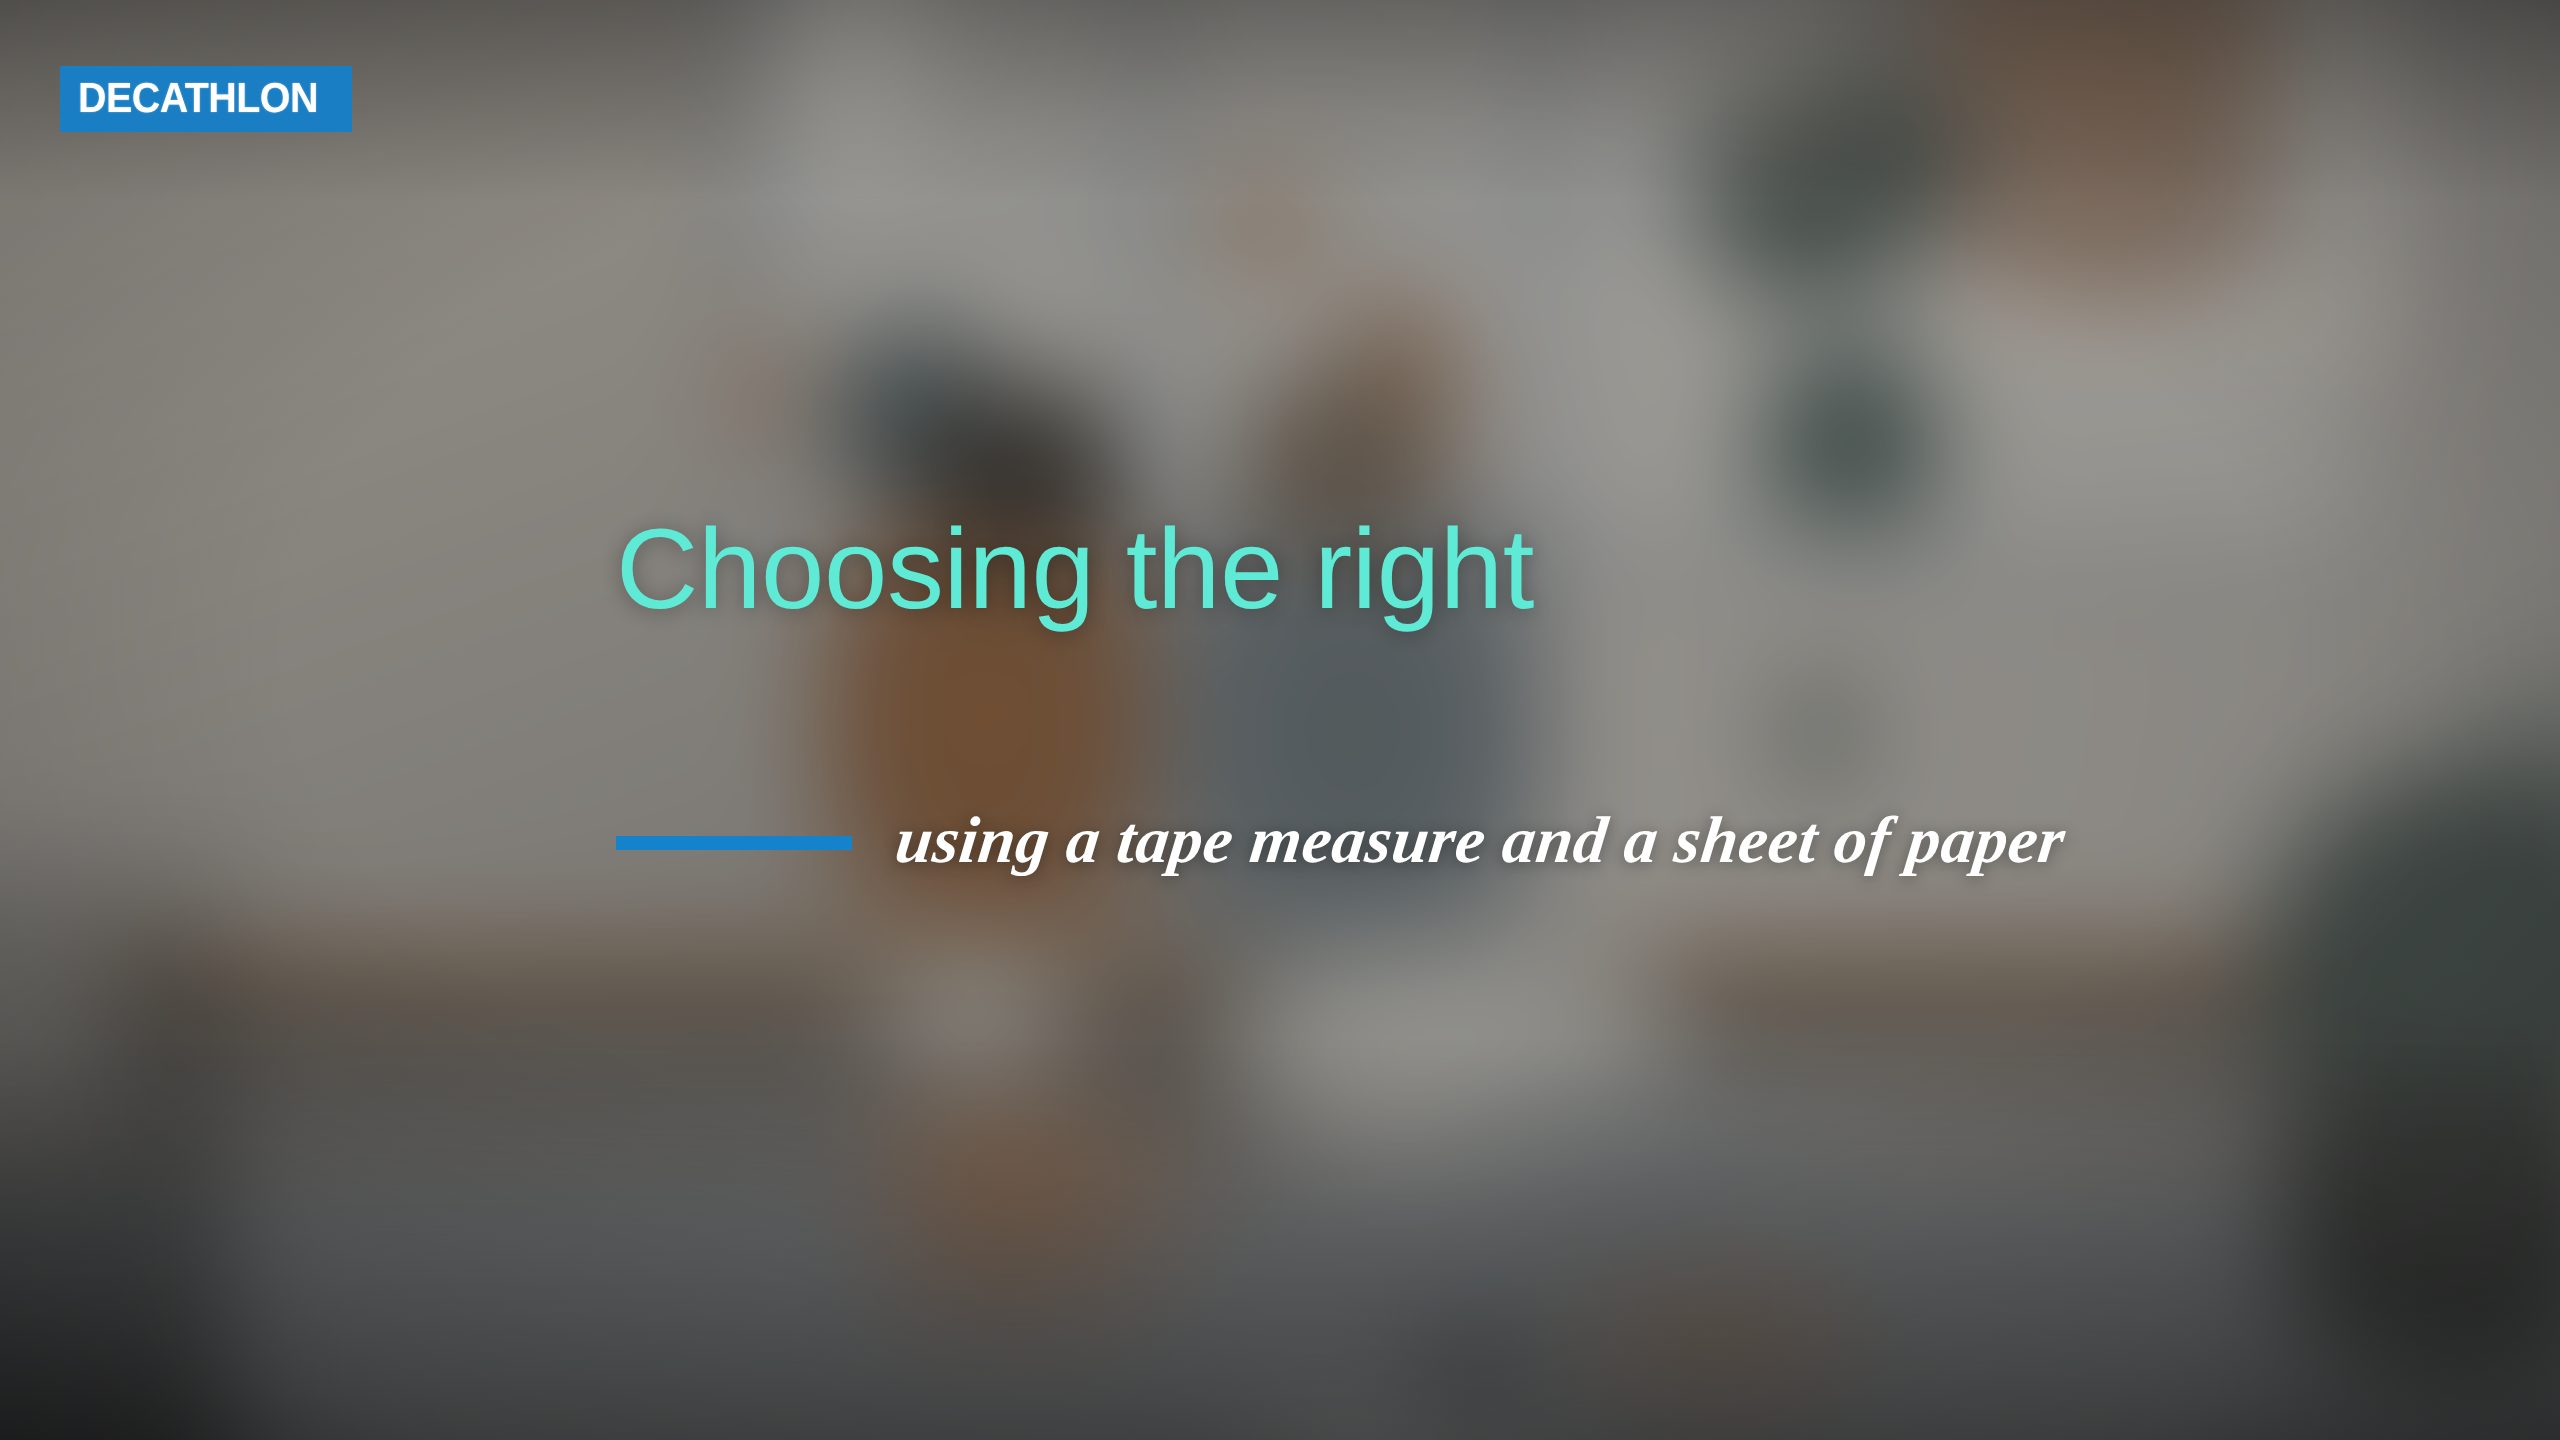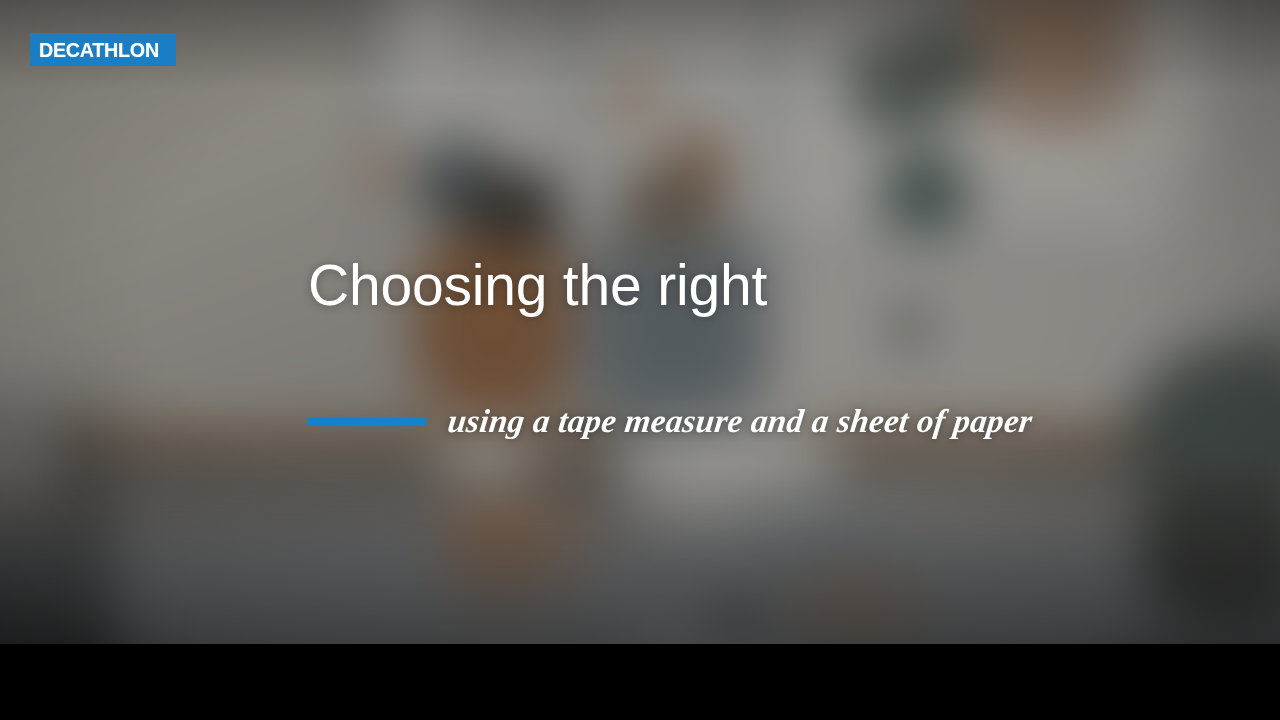--- a/index.html
+++ b/index.html
@@ -7,21 +7,21 @@
   html, body {
     width:1280px; height:720px;
     background:#000;
     font-family:"Liberation Sans", sans-serif;
     overflow:hidden;
   }
 
   
   #video-frame {
     position:relative;
-    width:1280px; height:644px;
+    width:1280px; height:720px;
     overflow:hidden;
     background:#6e6c67;
   }
 
   
   
   #bg-photo {
     position:absolute; inset:-90px;
     filter:blur(26px) saturate(0.82);
   }
@@ -217,21 +217,21 @@
     line-height:1;
     white-space:nowrap;
     text-shadow:0 0 1px rgba(255,255,255,.45);
   }
 
   
   #title-block {
     position:absolute; left:308px; top:248px; width:880px;
   }
   .title-line {
-    color:#ffffff;
+    color:#5eead4;
     font-family:"Liberation Sans", sans-serif;
     font-weight:400;
     font-size:57px;
     line-height:74px;
     letter-spacing:-0.2px;
     white-space:nowrap;
     text-shadow:0 1px 10px rgba(0,0,0,0.32);
   }
 
   #subtitle-row {

